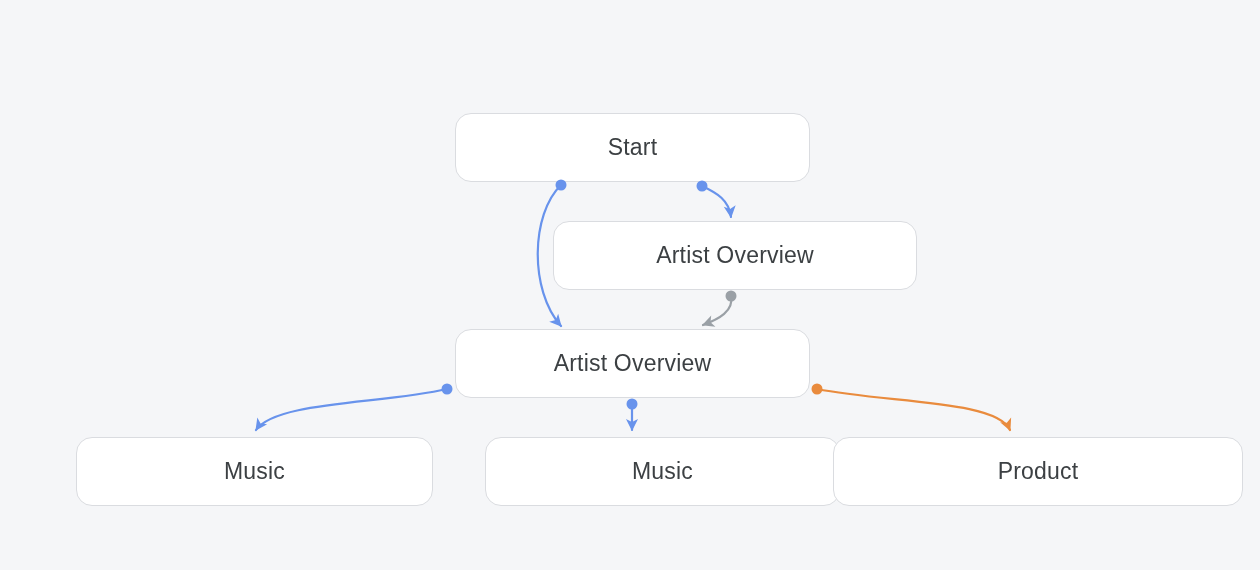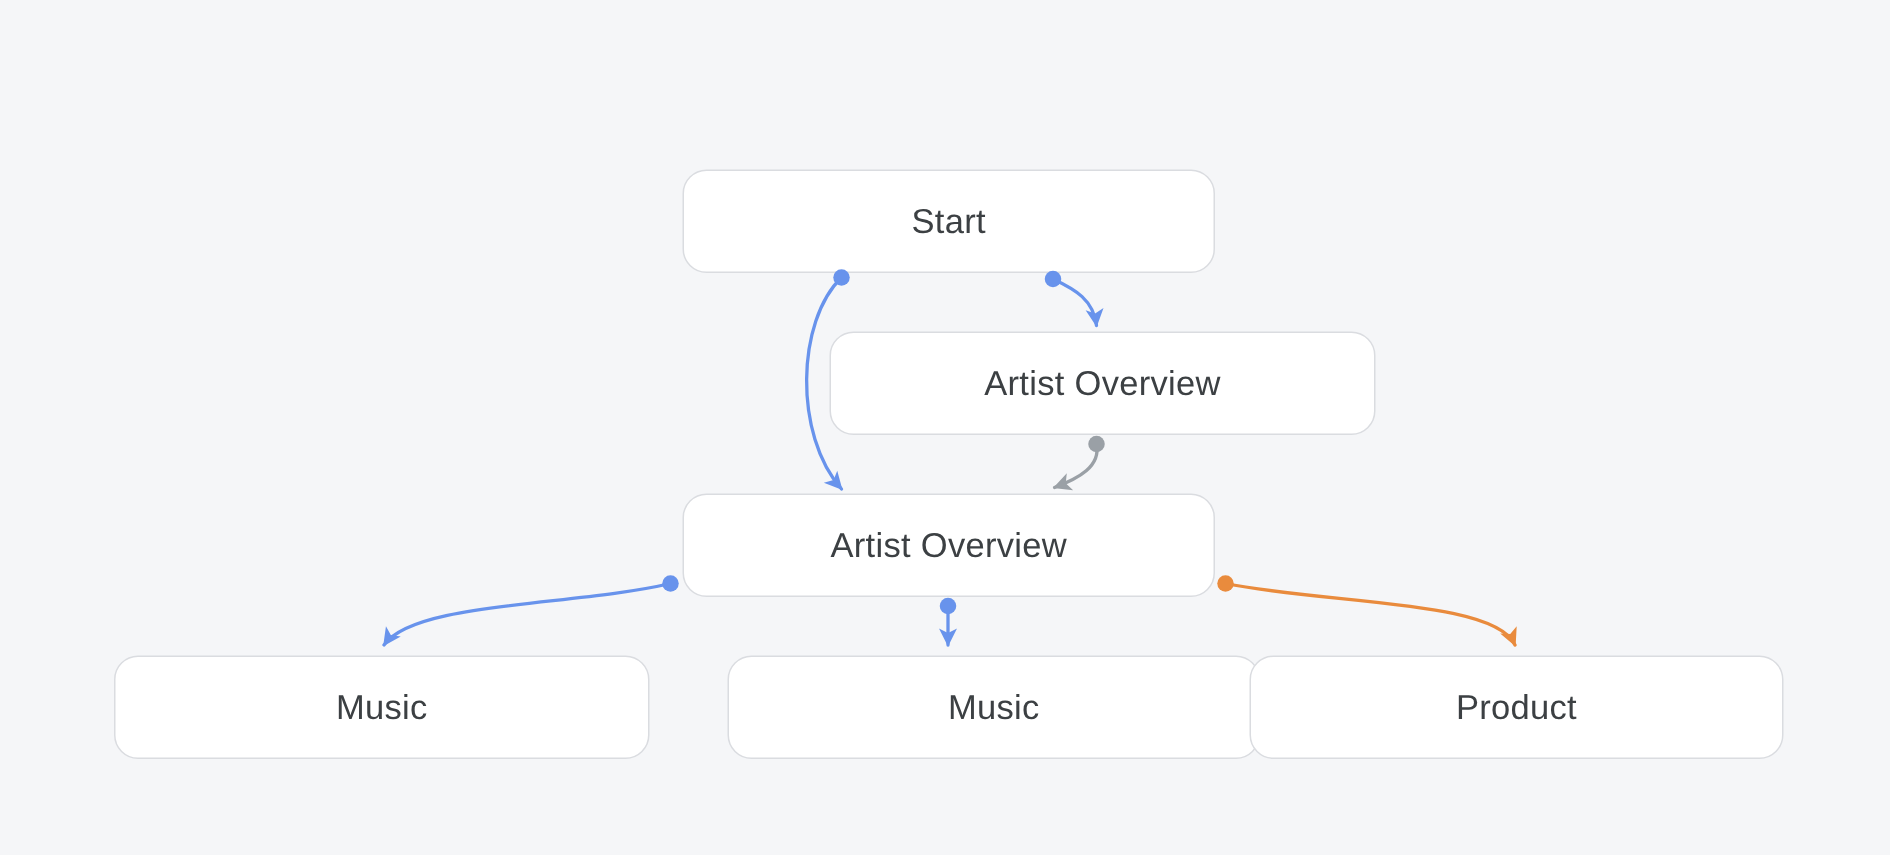--- a/index.html
+++ b/index.html
@@ -36,21 +36,21 @@
     font-size:23px;
     font-weight:500;
     letter-spacing:.2px;
     -webkit-font-smoothing:antialiased;
   }
   .node-start   {left:455px; top:113px; width:355px; height:69px;}
   .node-artist  {left:553px; top:221px; width:364px; height:69px;}
   .node-po      {left:455px; top:329px; width:355px; height:69px;}
   .node-shirts  {left:76px;  top:437px; width:357px; height:69px;}
   .node-music   {left:456px; top:437px; width:355px; height:69px;margin-left:29px;}
-  .node-product {left:833px; top:437px; width:356px; height:69px;}
+  .node-product {left:833px; top:437px; width:410px; height:69px;}
   .edges{
     position:absolute;
     left:0; top:0;
     width:1260px;
     height:570px;
     pointer-events:none;
   }
 </style>
 </head>
 <body>

